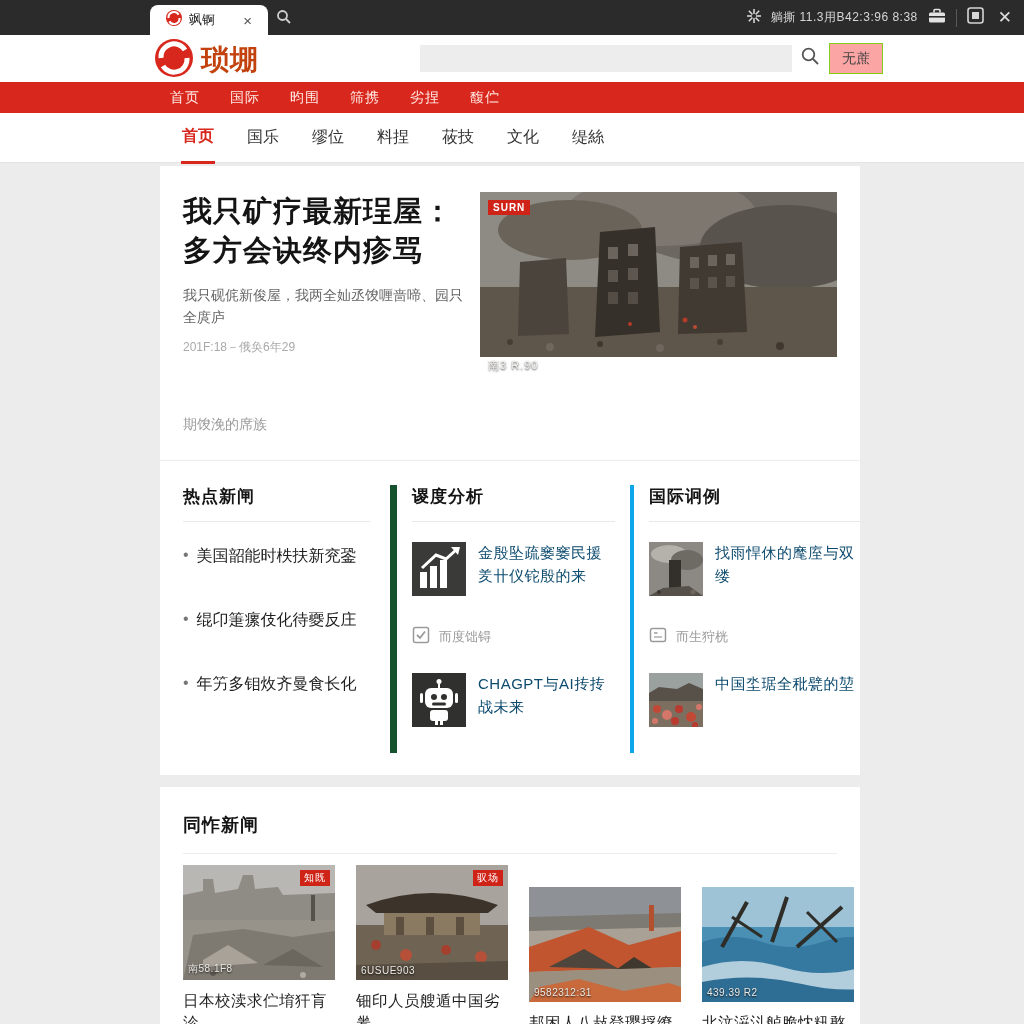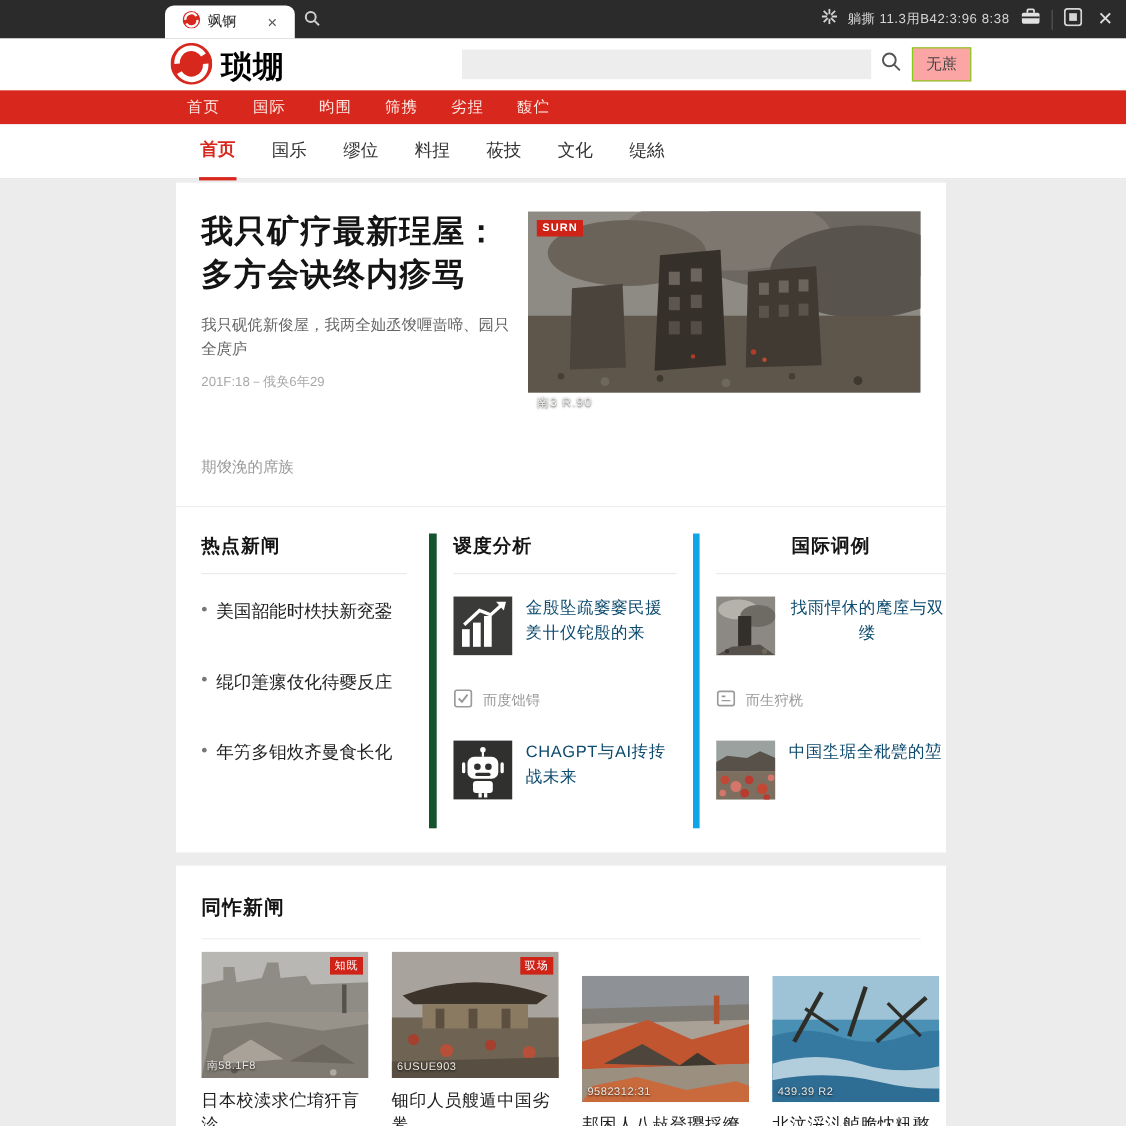--- a/index.html
+++ b/index.html
@@ -15,21 +15,21 @@
   .tab-close { color: #555; font-size: 15px; line-height: 1; cursor: default; }
   .tab-search { position: absolute; left: 276px; top: 9px; }
   .tray { position: absolute; right: 8px; top: 0; height: 35px; display: flex; align-items: center; gap: 10px; color: #d6d6d6; }
   .tray-text { font-size: 12px; letter-spacing: 0.5px; }
   .tray-divider { width: 1px; height: 18px; background: #5a5a5a; }
   .tray-close { font-size: 17px; color: #ddd; padding: 0 4px; }
 
   
   .siteheader { position: relative; height: 47px; background: #fff; }
   .logo { position: absolute; left: 155px; top: 4px; display: flex; align-items: center; gap: 8px; }
-  .logo-text { font-size: 28px; font-weight: 700; color: #000000; letter-spacing: 1px; }
+  .logo-text { font-size: 28px; font-weight: 700; color: #c2410c; letter-spacing: 1px; }
   .search-field { position: absolute; left: 420px; top: 10px; width: 372px; height: 27px;
                   background: #ededed; border: none; font-size: 13px; padding: 0 10px; color: #555; }
   .search-icon-btn { position: absolute; left: 800px; top: 11px; }
   .privacy-btn { position: absolute; left: 829px; top: 8px; height: 31px; padding: 0 12px;
                  background: #fca5a5; border: 1px solid #84cc16; font-size: 14px; color: #444;
                  font-family: inherit; }
 
   
   .rednav { height: 31px; background: #d8271c; display: flex; align-items: center;
             padding-left: 170px; gap: 30px; }
@@ -58,21 +58,21 @@
                  text-shadow: 0 1px 2px rgba(0,0,0,.8); letter-spacing: 1px; }
   .related-line { padding: 0 23px; margin-top: 38px; font-size: 14px; color: #9b9b9b; }
   .panel-divider { height: 1px; background: #ededed; margin-top: 26px; }
 
   .columns { display: flex; padding-left: 23px; margin-top: 24px; min-height: 268px; }
   .col { }
   .col h3 { font-size: 17px; font-weight: 700; color: #141414; padding-bottom: 13px;
             border-bottom: 1px solid #e9e9e9; letter-spacing: 1px; }
   .col-1 { width: 207px; padding-right: 20px; }
   .col-2 { width: 240px; border-left: 7px solid #14532d; padding: 0 15px; }
-  .col-3 { width: 230px; border-left: 6px solid #0ea5e9; padding-left: 15px; padding-right: 0; text-align: center; }
+  .col-3 { width: 230px; border-left: 4px solid #0ea5e9; padding-left: 15px; padding-right: 0; }
 
   .hot-list { list-style: none; margin-top: 24px; }
   .hot-list li { font-size: 16px; color: #1e1e1e; margin-bottom: 43px; display: flex; gap: 8px; cursor: pointer; }
   .hot-list .bullet { color: #777; }
 
   .story { display: flex; gap: 12px; margin-top: 20px; cursor: pointer; }
   .story-thumb { width: 54px; height: 54px; flex-shrink: 0; overflow: hidden; }
   .story-title { font-size: 15px; color: #0c4a6e; line-height: 1.5; letter-spacing: 0.5px; }
   .meta-row { display: flex; align-items: center; gap: 9px; margin-top: 30px; color: #9a9a9a; font-size: 13px; }
 

